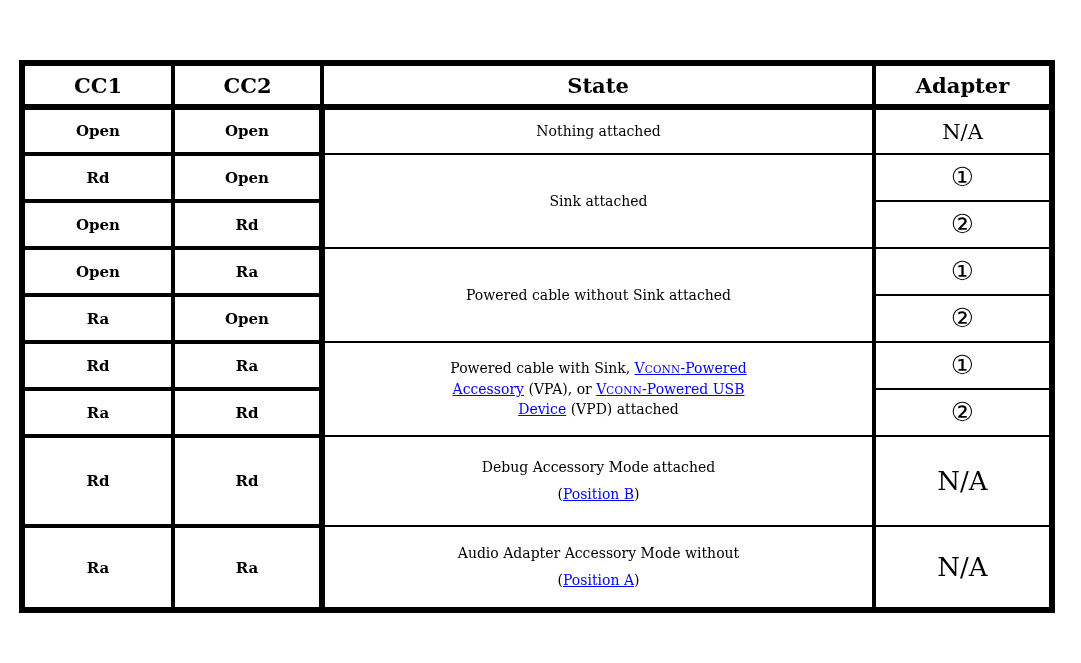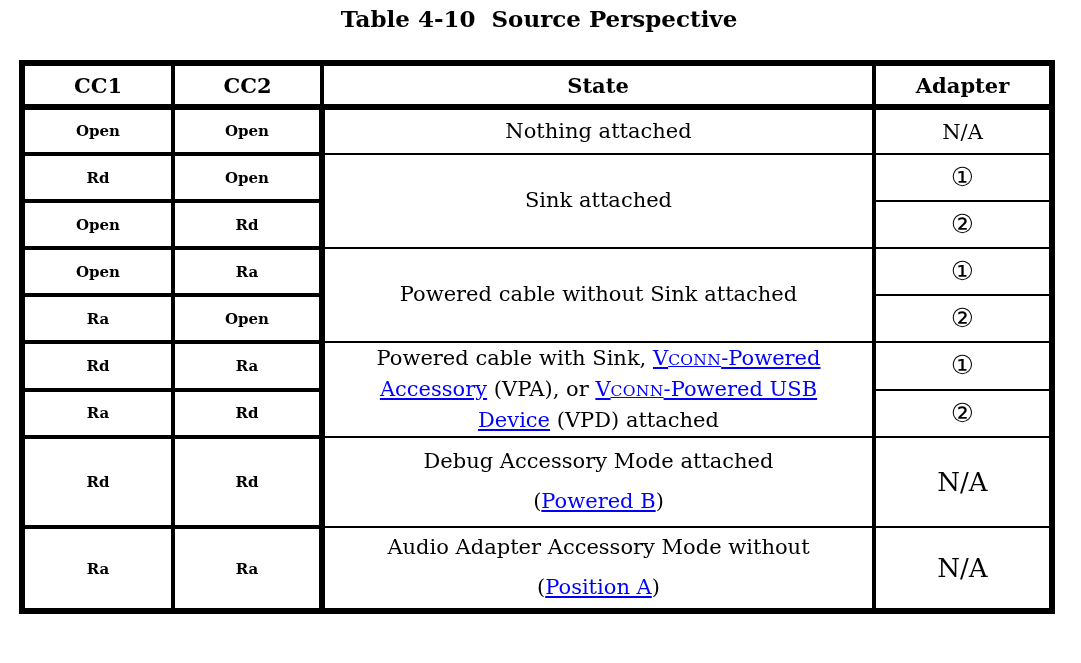--- a/index.html
+++ b/index.html
@@ -57,21 +57,21 @@
   td.cc {
     border: 4px solid #000;
     font-weight: bold;
     font-size: 15px;
   }
   td.state {
     border-top: 2px solid #000;
     border-bottom: 2px solid #000;
     border-left: 6px solid #000;
     border-right: 4px solid #000;
-    font-size: 21px;
+    font-size: 14px;
     line-height: 1.48;
   }
   td.pos {
     border-top: 2px solid #000;
     border-bottom: 2px solid #000;
     border-left: 4px solid #000;
     border-right: 6px solid #000;
     font-size: 21px;
   }
   td.state.wide-lh { line-height: 1.9; }
@@ -92,21 +92,20 @@
     text-decoration: underline;
     cursor: pointer;
   }
   .sc { font-size: 0.74em; letter-spacing: 0.3px; margin-top: 32px; }
 </style>
 </head>
 <body>
 
 <div class="page">
 
-  <div class="doc-title">Table 4-10  Source Perspective</div>
 
   <table class="spec-table">
     <colgroup>
       <col class="c-cc1">
         <col class="c-cc2">
         <col class="c-state">
         <col class="c-pos">
     </colgroup>
     <thead>
       <tr class="hdr">
@@ -156,21 +155,21 @@
       </tr>
       <tr class="r">
         <td class="cc">Ra</td>
         <td class="cc">Rd</td>
         <td class="pos"><span class="pos-sym">②</span></td>
       </tr>
 
       <tr class="r8">
         <td class="cc">Rd</td>
         <td class="cc">Rd</td>
-        <td class="state wide-lh"><span>Debug Accessory Mode attached</span><br><span>(</span><a href="#">Powered B</a><span>)</span></td>
+        <td class="state wide-lh"><span>Debug Accessory Mode attached</span><br><span>(</span><a href="#">Position B</a><span>)</span></td>
         <td class="pos"><span class="na-big">N/A</span></td>
       </tr>
 
       <tr class="r9">
         <td class="cc">Ra</td>
         <td class="cc">Ra</td>
         <td class="state wide-lh"><span>Audio Adapter Accessory Mode without</span><br><span>(</span><a href="#">Position A</a><span>)</span></td>
         <td class="pos"><span class="na-big">N/A</span></td>
       </tr>
     </tbody>

